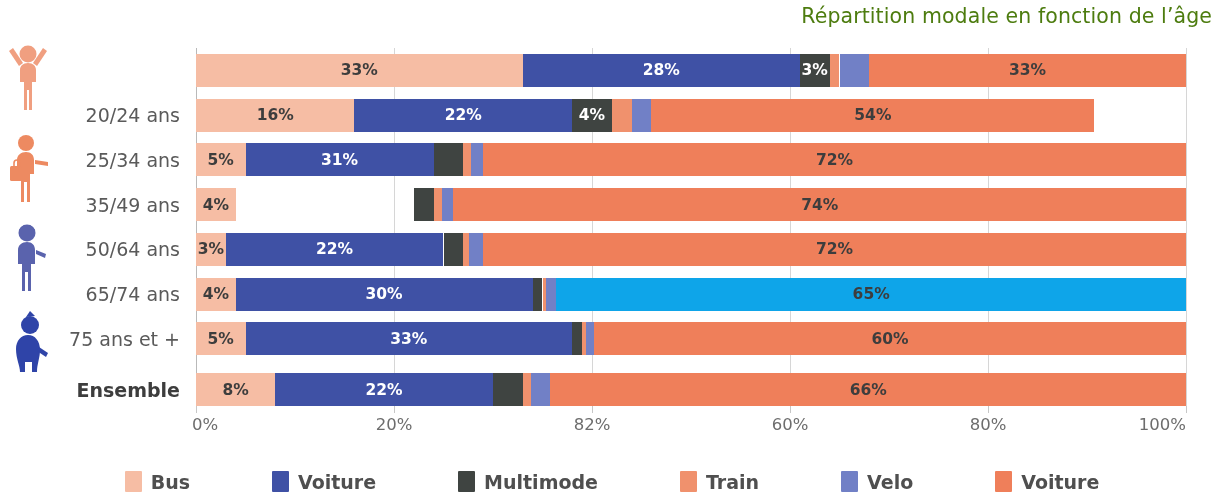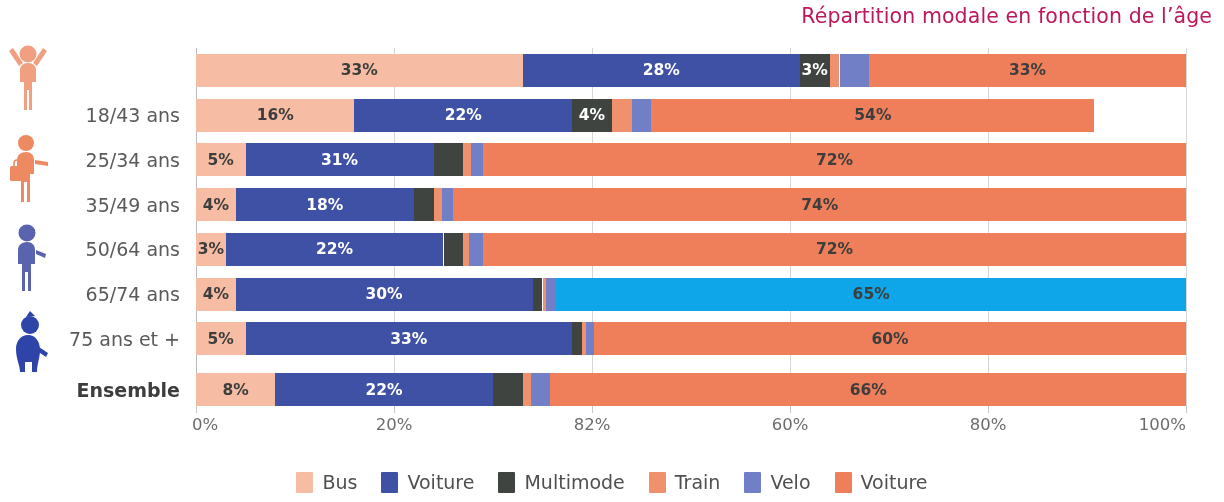--- a/index.html
+++ b/index.html
@@ -6,21 +6,21 @@
   body{
     width:1224px;height:502px;background:#ffffff;
     font-family:"DejaVu Sans","Liberation Sans",sans-serif;
     color:#4a4a4a;overflow:hidden;position:relative;
   }
   .chart-root{position:absolute;inset:0;}
 
   
   .chart-title{
     position:absolute;left:0;top:4px;width:1212px;
-    text-align:right;font-size:20.5px;color:#be185d;
+    text-align:right;font-size:20.5px;color:#4d7c0f;
     letter-spacing:.1px;white-space:nowrap;
   }
 
   
   .plot{position:absolute;left:196px;top:48px;width:990px;height:358px;}
   .gridlines{position:absolute;inset:0;pointer-events:none;}
   .gridline{position:absolute;top:0;bottom:0;width:1px;background:#d6d6d6;}
   .gridline.axis-left{background:#b9b9b9;}
 
   .rows{position:absolute;inset:0;}
@@ -48,21 +48,21 @@
   .xaxis{position:absolute;left:196px;top:406px;width:990px;height:34px;}
   .xtick{position:absolute;top:0;width:1px;height:7px;background:#c7c7c7;}
   .xtick-label{position:absolute;top:9px;font-size:16.5px;color:#6d6d6d;
                transform:translateX(-50%);white-space:nowrap;}
   .xtick-label.first{transform:translateX(-4px);}
   .xtick-label.last{transform:translateX(-100%);}
 
   
   .legend{position:absolute;left:0;top:462px;width:1224px;height:40px;
           display:flex;align-items:center;justify-content:center;gap:0;}
-  .legend-item{display:flex;align-items:flex-end;margin:0 12px;}
+  .legend-item{display:flex;align-items:flex-start;margin:0 41px;font-weight:bold;}
   .legend-swatch{width:17px;height:21px;margin-right:9px;border-radius:1px;}
   .legend-label{font-size:19px;color:#4f4f4f;white-space:nowrap;}
 </style>
 </head>
 <body>
 
 <div class="chart-root">
 
   <div class="chart-title">Répartition modale en fonction de l’âge</div>
 
@@ -88,21 +88,21 @@
         </svg></div>
       <div class="person-icon" style="top: 270.5px;"><svg width="44" height="72" viewBox="0 0 44 72">
           <circle cx="24" cy="14" r="9" fill="#2f44a8"></circle>
           <path d="M20 6 L24 0 l5 5z" fill="#2f44a8"></path>
           <path d="M22 24c-7 0-12 6-12 14 0 10 4 17 4 23h5v-10h7v10h5c0-8 3-14 3-22 0-9-5-15-12-15z" fill="#2f44a8"></path>
           <path d="M33 36 L42 42 l-2 4 -9-6z" fill="#2f44a8"></path>
         </svg></div>
     </div>
 
   <div class="ylabels">
-      <div class="ylabel" style="top: 44.75px; height: 44.75px;">18/43 ans</div>
+      <div class="ylabel" style="top: 44.75px; height: 44.75px;">20/24 ans</div>
       <div class="ylabel" style="top: 89.5px; height: 44.75px;">25/34 ans</div>
       <div class="ylabel" style="top: 134.25px; height: 44.75px;">35/49 ans</div>
       <div class="ylabel" style="top: 179px; height: 44.75px;">50/64 ans</div>
       <div class="ylabel" style="top: 223.75px; height: 44.75px;">65/74 ans</div>
       <div class="ylabel" style="top: 268.5px; height: 44.75px;">75 ans et +</div>
       <div class="ylabel total" style="top: 319.25px; height: 44.75px;">Ensemble</div>
     </div>
 
   <div class="plot">
     <div class="gridlines">
@@ -163,23 +163,20 @@
             <div class="seg dark-text" style="left: 275.22px; width: 11.88px; background: rgb(113, 128, 198);"></div>
             <div class="seg dark-text" style="left: 287.1px; width: 702.9px; background: rgb(239, 127, 90);">
               <span class="seg-label">72%</span>
             </div>
           </div>
         </div>
         <div class="row" style="top: 140.125px; height: 33px;">
           <div class="bar">
             <div class="seg dark-text" style="left: 0px; width: 39.6px; background: rgb(246, 189, 164);">
               <span class="seg-label">4%</span>
-            </div>
-            <div class="seg light-text" style="left: 39.6px; width: 178.2px; background: rgb(63, 81, 165);">
-              <span class="seg-label">18%</span>
             </div>
             <div class="seg light-text" style="left: 217.8px; width: 19.8px; background: rgb(63, 68, 65);"></div>
             <div class="seg dark-text" style="left: 237.6px; width: 7.92px; background: rgb(240, 145, 109);"></div>
             <div class="seg dark-text" style="left: 245.52px; width: 11.88px; background: rgb(113, 128, 198);"></div>
             <div class="seg dark-text" style="left: 257.4px; width: 732.6px; background: rgb(239, 127, 90);">
               <span class="seg-label">74%</span>
             </div>
           </div>
         </div>
         <div class="row" style="top: 184.875px; height: 33px;">

